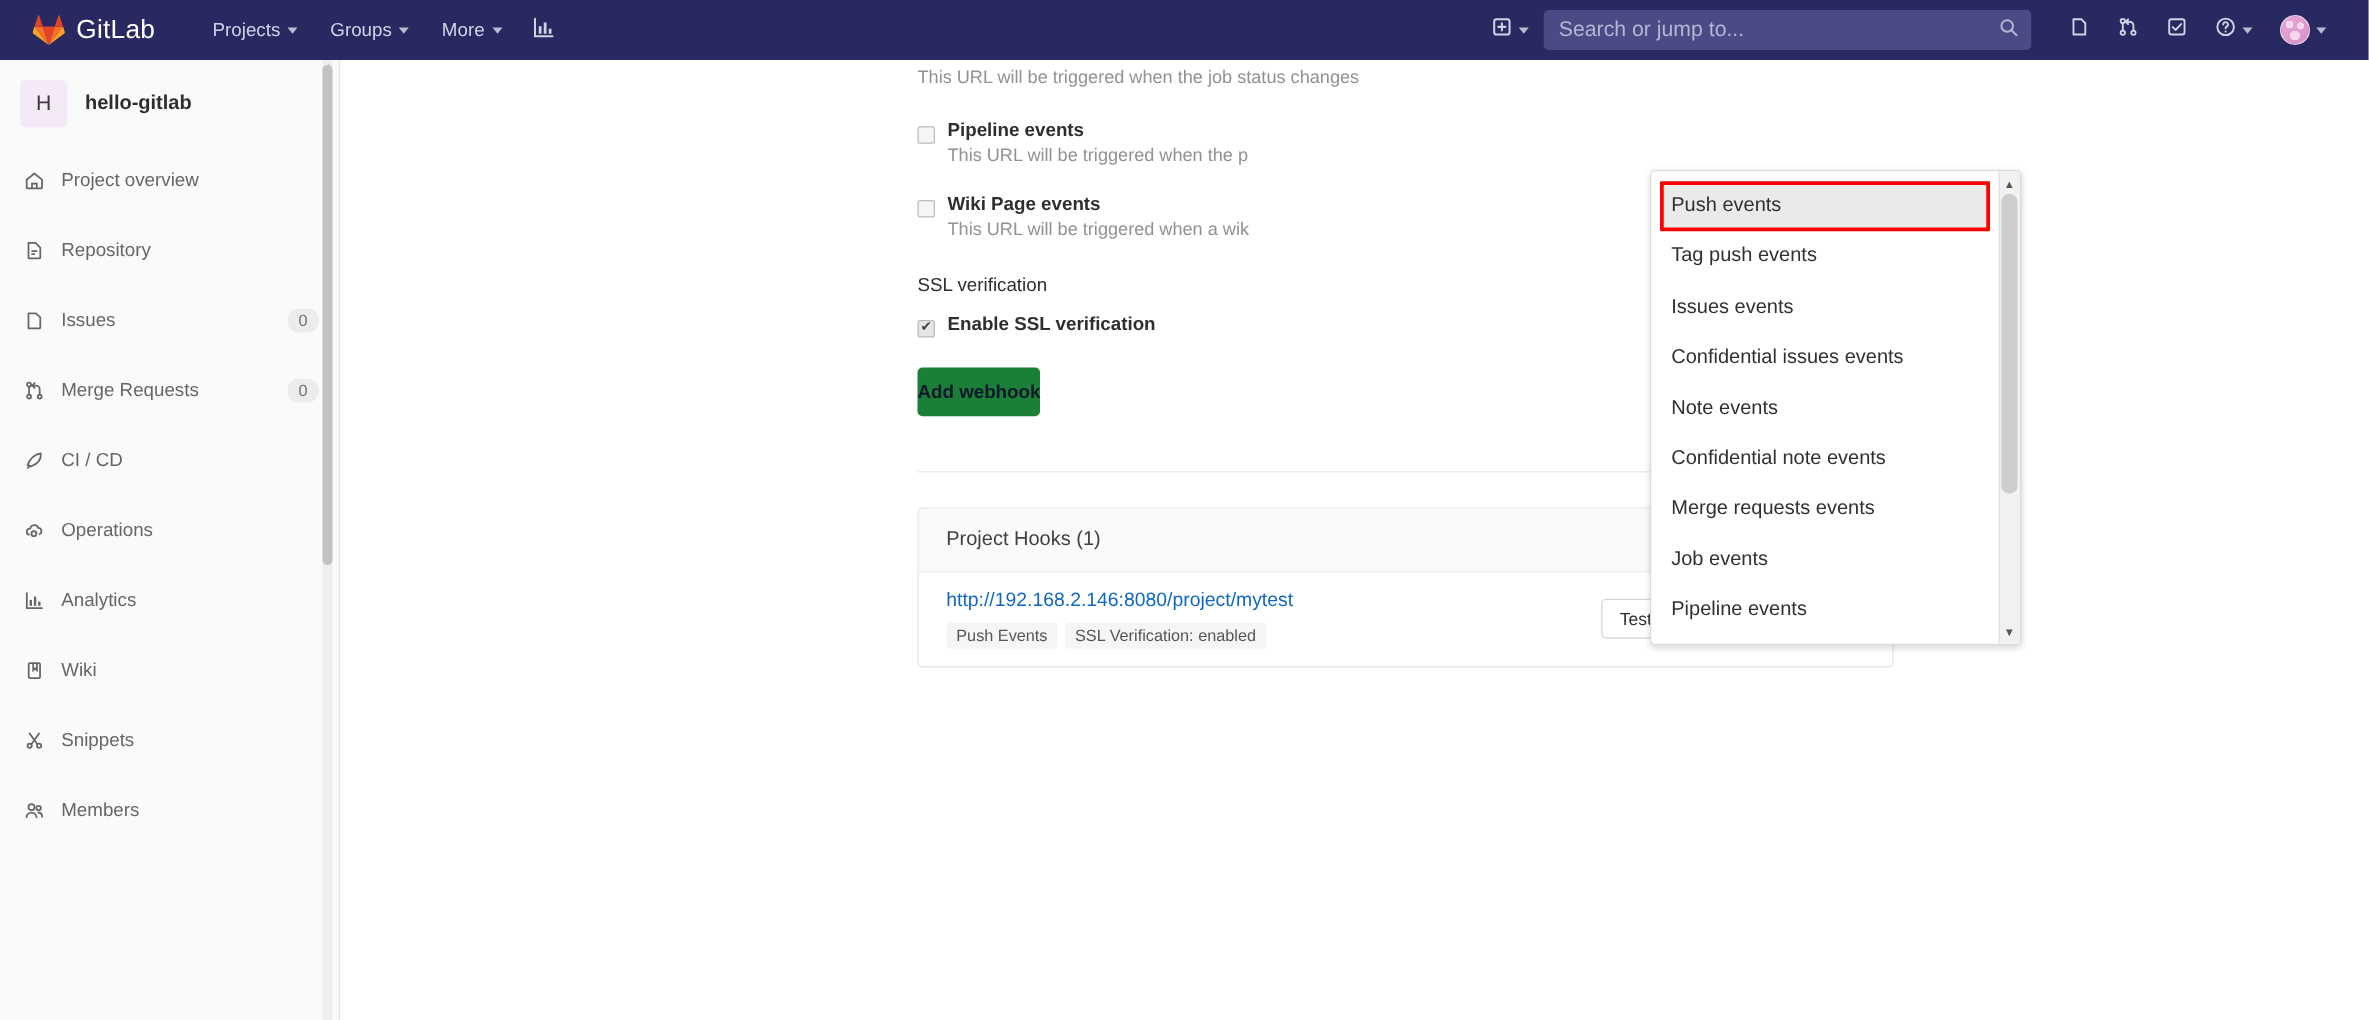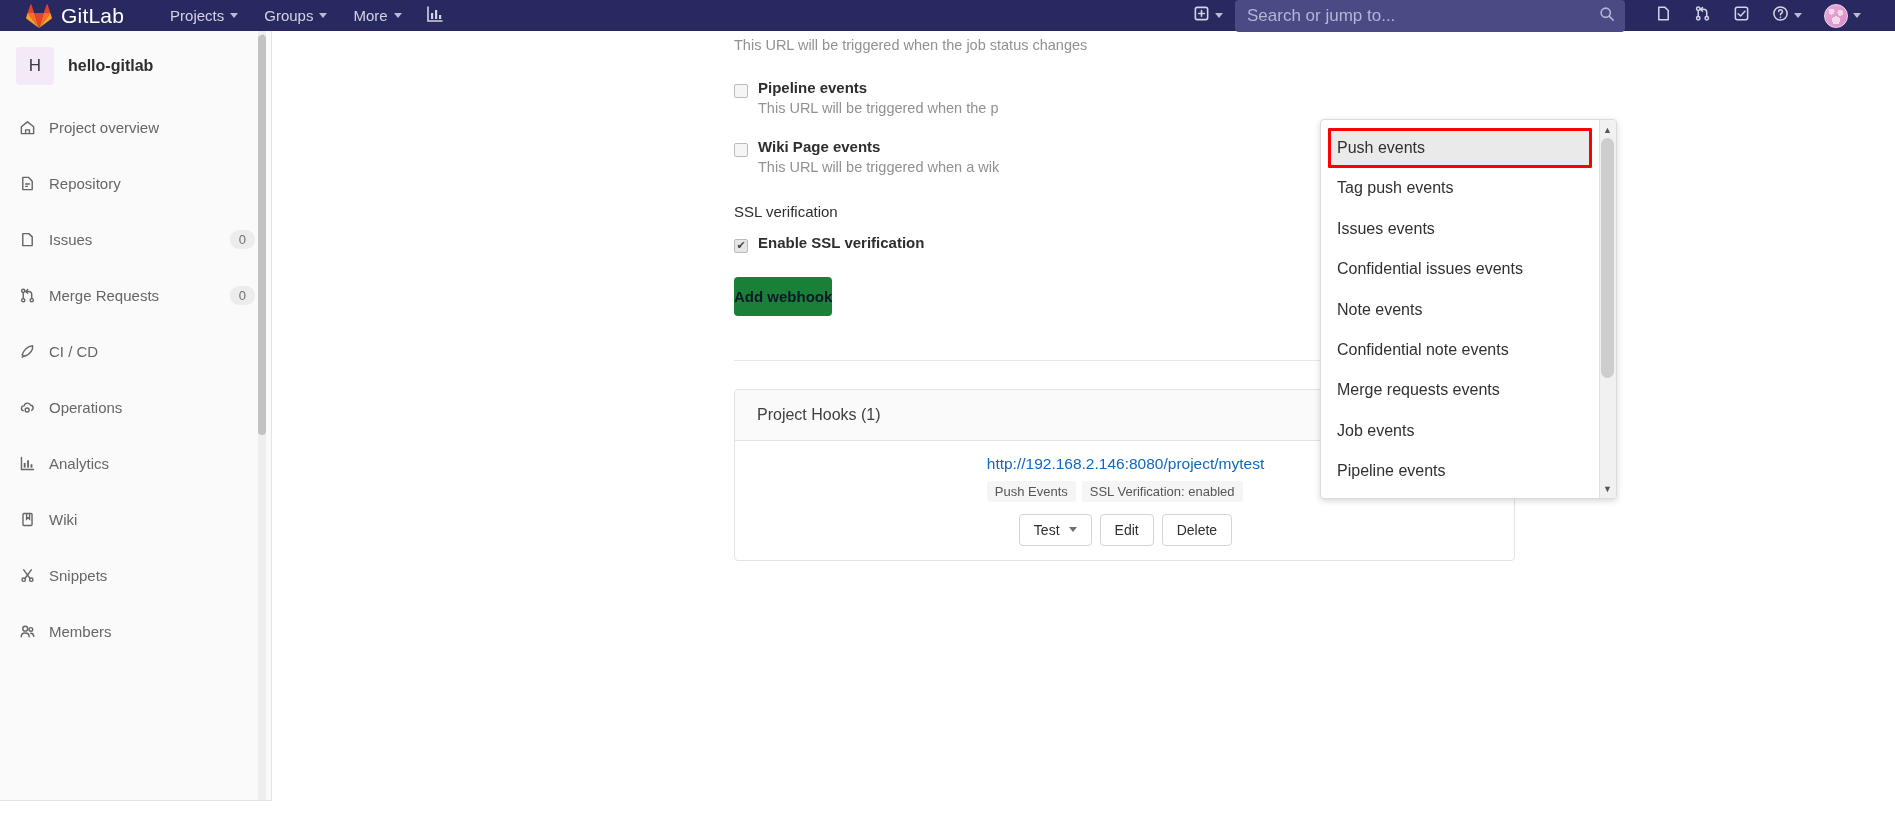--- a/index.html
+++ b/index.html
@@ -4,21 +4,21 @@
 <style>
   * { box-sizing: border-box; margin: 0; padding: 0; }
   html, body {
     width: 1895px; height: 816px;
     font-family: "Liberation Sans", sans-serif;
     background: #fff; overflow: hidden;
   }
 
   
   .navbar {
-    height: 31px; background: #292961; display: flex; align-items: center;
+    height: 48px; background: #292961; display: flex; align-items: center;
     padding: 0 10px; position: relative; z-index: 50;
   }
   .nav-brand { display: flex; align-items: center; gap: 9px; padding: 0 12px 0 16px; }
   .gl-logo { width: 26px; height: 26px; display: block; }
   .brand-text { color: #fff; font-size: 21px; letter-spacing: .2px; }
   .nav-links { display: flex; align-items: center; gap: 2px; margin-left: 22px; }
   .nav-link {
     color: #d3d3e5; font-size: 15px; padding: 12px 12px; display: flex;
     align-items: center; gap: 6px; cursor: pointer; border-radius: 3px;
   }
@@ -123,21 +123,21 @@
   
   .hooks-card {
     margin-top: 28px; width: 781px; border:1px solid #e3e3e3; border-radius:4px;
     background:#fff;
   }
   .hooks-head {
     background:#fafafa; border-bottom:1px solid #e3e3e3; padding: 16px 22px;
     font-size:16px; color:#404040; border-radius:4px 4px 0 0;
   }
   .hook-row {
-    display:flex; align-items:center; padding: 14px 20px 14px 22px; gap: 12px; flex-direction: column;
+    display:flex; align-items:center; padding: 14px 20px 14px 22px; gap: 12px;
   }
   .hook-main { flex:1; }
   .hook-url { color:#1068bf; font-size:15.5px; }
   .hook-badges { display:flex; gap:6px; margin-top:8px; }
   .badge {
     background:#f5f5f5; color:#555; font-size:13px; border-radius:3px; padding:3px 8px;
   }
   .hook-actions { display:flex; gap:8px; align-items:center; }
   .btn-light {
     border:1px solid #d4d4d4; background:#fff; border-radius:4px; color:#2e2e2e;

